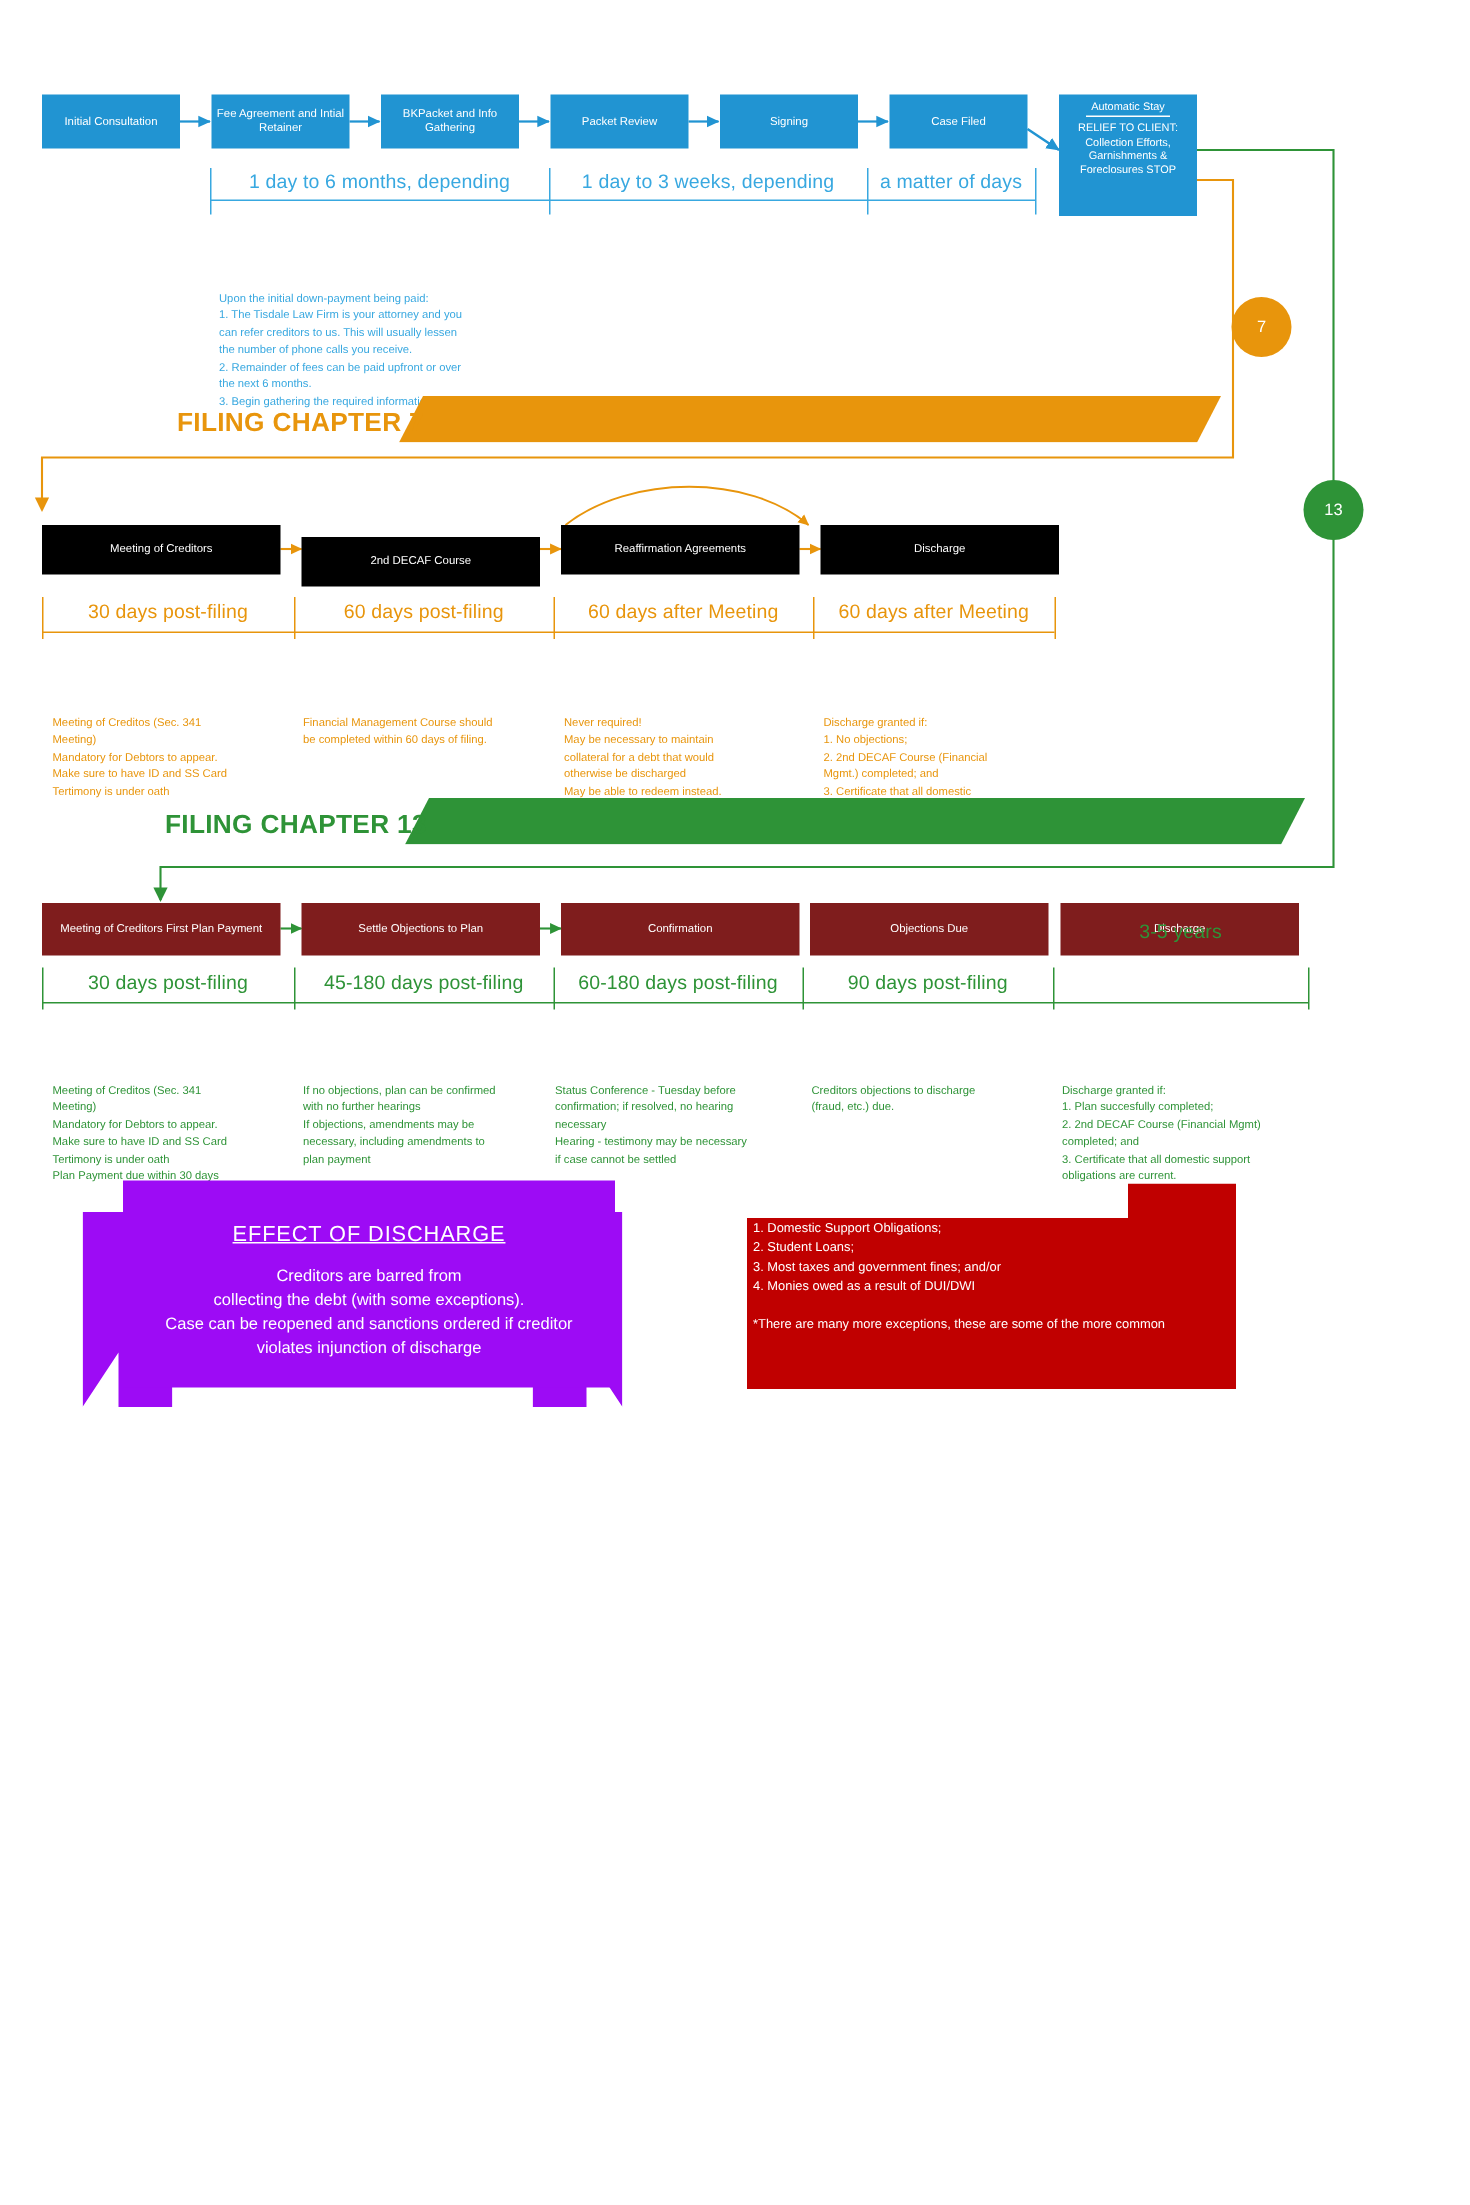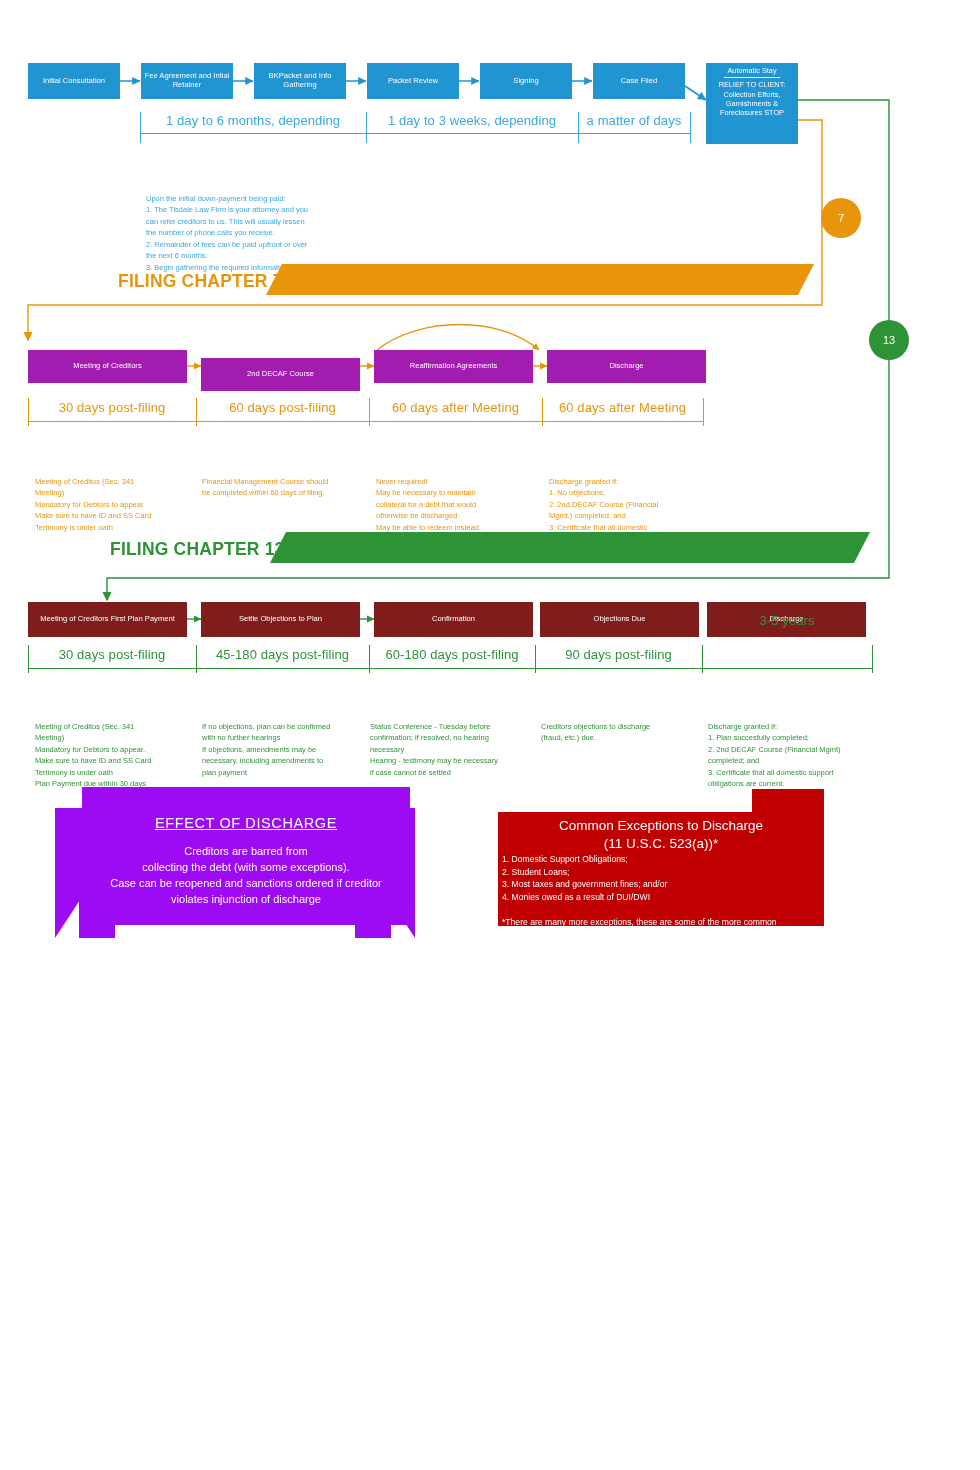--- a/index.html
+++ b/index.html
@@ -6,21 +6,21 @@
   body{width:980px;height:1470px;position:relative;
        font-family:"Liberation Sans","DejaVu Sans",sans-serif;
        -webkit-font-smoothing:antialiased;}
   .canvas{position:absolute;left:0;top:0;width:980px;height:1470px;overflow:hidden;}
   .abs{position:absolute;box-sizing:border-box;}
 
   
   .pbox{display:flex;align-items:center;justify-content:center;text-align:center;
         color:#ffffff;line-height:1.15;}
   .pbox.blue{background:#2194D2;font-size:7.6px;}
-  .pbox.orange{background:#a21caf;font-size:7.6px;}
+  .pbox.orange{background:#000000;font-size:7.6px;}
   .pbox.green{background:#7f1d1d;font-size:7.6px;}
   .pbox span{display:block;padding:0 3px;}
 
   
   .staybox{background:#2194D2;color:#fff;font-size:7.3px;line-height:1.28;
            text-align:center;padding:3px 3px 2px;}
   .stayrule{width:56px;height:1px;background:#ffffff;margin:2px auto 2px;}
 
   
   .tl-label{position:absolute;text-align:center;font-size:13px;letter-spacing:.1px;}
@@ -286,22 +286,20 @@
     <div class="purple-title">EFFECT OF DISCHARGE</div>
     <div class="purple-body">Creditors are barred from
 collecting the debt (with some exceptions).
 Case can be reopened and sanctions ordered if creditor
 violates injunction of discharge</div>
   </div>
 
   <div class="ribbon-tail" style="left:752px;top:789px;width:72px;height:32px;background:#C00000;
               clip-path:polygon(0 0,100% 0,100% 100%,0 100%);"></div>
   <div class="ribbon-body red-main" style="left:498px;top:812px;width:326px;height:114px;">
-    <div class="red-title">Common Exceptions to Discharge
-(11 U.S.C. 523(a))*</div>
     <div class="red-body">1. Domestic Support Obligations;
 2. Student Loans;
 3. Most taxes and government fines; and/or
 4. Monies owed as a result of DUI/DWI</div>
     <div class="red-foot">*There are many more exceptions, these are some of the more common</div>
   </div>
 
 </div>
 
 </body></html>

